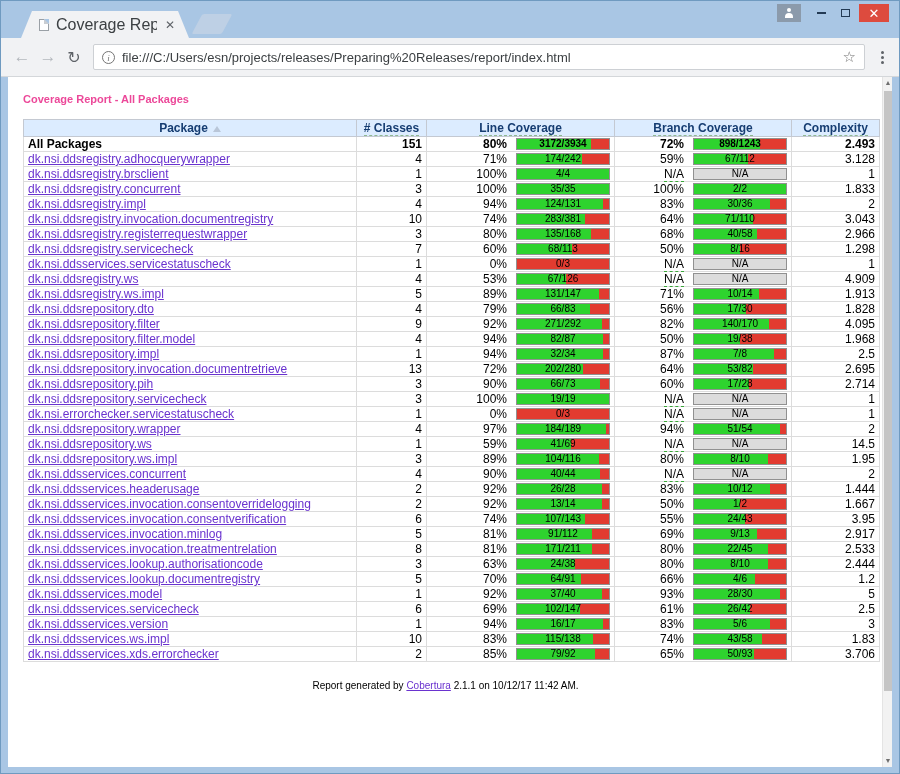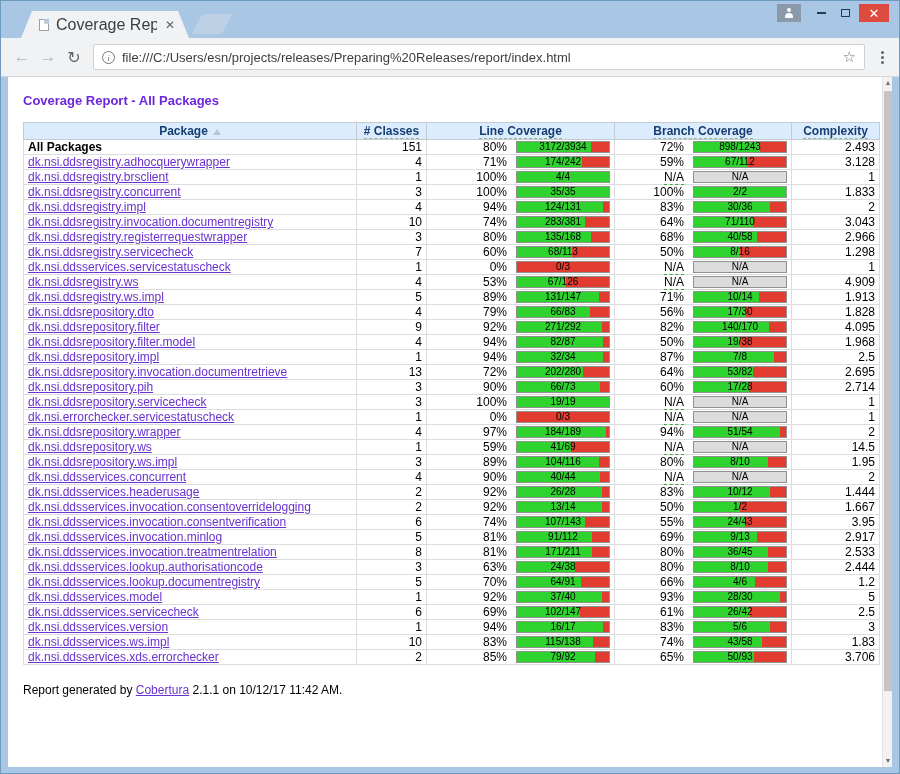--- a/index.html
+++ b/index.html
@@ -53,21 +53,21 @@
   .url-text { font-size:13px; color:#3c4043; margin-left:7px; white-space:nowrap; overflow:hidden; flex:1; }
   .star-ic { color:#767676; font-size:15px; flex:0 0 auto; }
   .menu-dots { width:18px; display:flex; flex-direction:column; align-items:center; gap:2px; padding:2px 0; }
   .menu-dots i { width:3px; height:3px; border-radius:50%; background:#5f6368; }
   
   #content {
     position:relative; background:#fff; height:690px;
     margin:0 7px; overflow:hidden;
   }
   #page-inner { padding:10px 24px 0 15px; }
-  #report-title { font-size:13px; font-weight:bold; color:#6d28d9; margin:6px 0 14px 0; }
+  #report-title { font-size:11px; font-weight:bold; color:#ec4899; margin:6px 0 14px 0; }
   
   table.report { border-collapse:collapse; width:856px; table-layout:fixed; font-size:12px;padding-left:41px; }
   table.report col.c-pkg { width:333px; }
   table.report col.c-cls { width:70px; }
   table.report col.c-line { width:188px; }
   table.report col.c-branch { width:177px; }
   table.report col.c-cx { width:88px; }
   table.report th {
     background:#dcecff; color:#163d72; font-weight:bold; text-align:center;
     border:1px solid #c4c9d2; height:17px; padding:0 4px; font-size:12px;
@@ -88,24 +88,24 @@
   .bar {
     position:relative; width:94px; height:12px; flex:0 0 auto;
     border:1px solid #919191; background:var(--bar-red); overflow:hidden;
   }
   .bar .fill { position:absolute; left:0; top:0; bottom:0; background:var(--bar-green); }
   .bar.na { background:var(--bar-na); }
   .bar .ratio {
     position:absolute; left:0; right:0; top:-1px; text-align:center;
     font-size:10px; line-height:12px; color:#000; white-space:nowrap;
   }
-  tr.summary td { font-weight:normal; }
+  tr.summary td { font-weight:bold; }
   tr.summary td.pkg { font-weight:bold; }
   
-  #report-footer { font-size:12px; color:#000; margin:18px 0 0 0; }
+  #report-footer { font-size:10px; color:#000; margin:18px 0 0 0;text-align:center; }
   #report-footer a { color:#6a33cf; text-decoration:underline; cursor:pointer; }
   
   #scrollbar { position:absolute; top:0; right:0; width:10px; height:100%; background:#f2f2f2; border-left:1px solid #e4e4e4; }
   #scroll-thumb { position:absolute; top:14px; left:1px; width:8px; height:600px; background:#c5c5c5; }
   .scroll-arrow { position:absolute; left:0; width:10px; height:12px; color:#6e6e6e; font-size:7px; text-align:center; line-height:12px; }
   .scroll-arrow.up { top:0; } .scroll-arrow.down { bottom:0; }
   
   #bottom-frame { height:8px; background:#a9c6e4; }
 </style>
 </head>
@@ -798,21 +798,21 @@
                     <span class="fill" style="width: 81%;"></span>
                     <span class="ratio">171/211</span>
                   </span>
                 </div>
               </td>
               <td class="cov">
                 <div class="covwrap">
                   <span class="pct">80%</span>
                   <span class="bar">
                     <span class="fill" style="width: 80%;"></span>
-                    <span class="ratio">36/45</span>
+                    <span class="ratio">22/45</span>
                   </span>
                 </div>
               </td>
               <td class="num">2.533</td>
             </tr>
             <tr>
               <td class="pkg"><a>dk.nsi.ddsservices.lookup.authorisationcode</a></td>
               <td class="num">3</td>
               <td class="cov">
                 <div class="covwrap">

